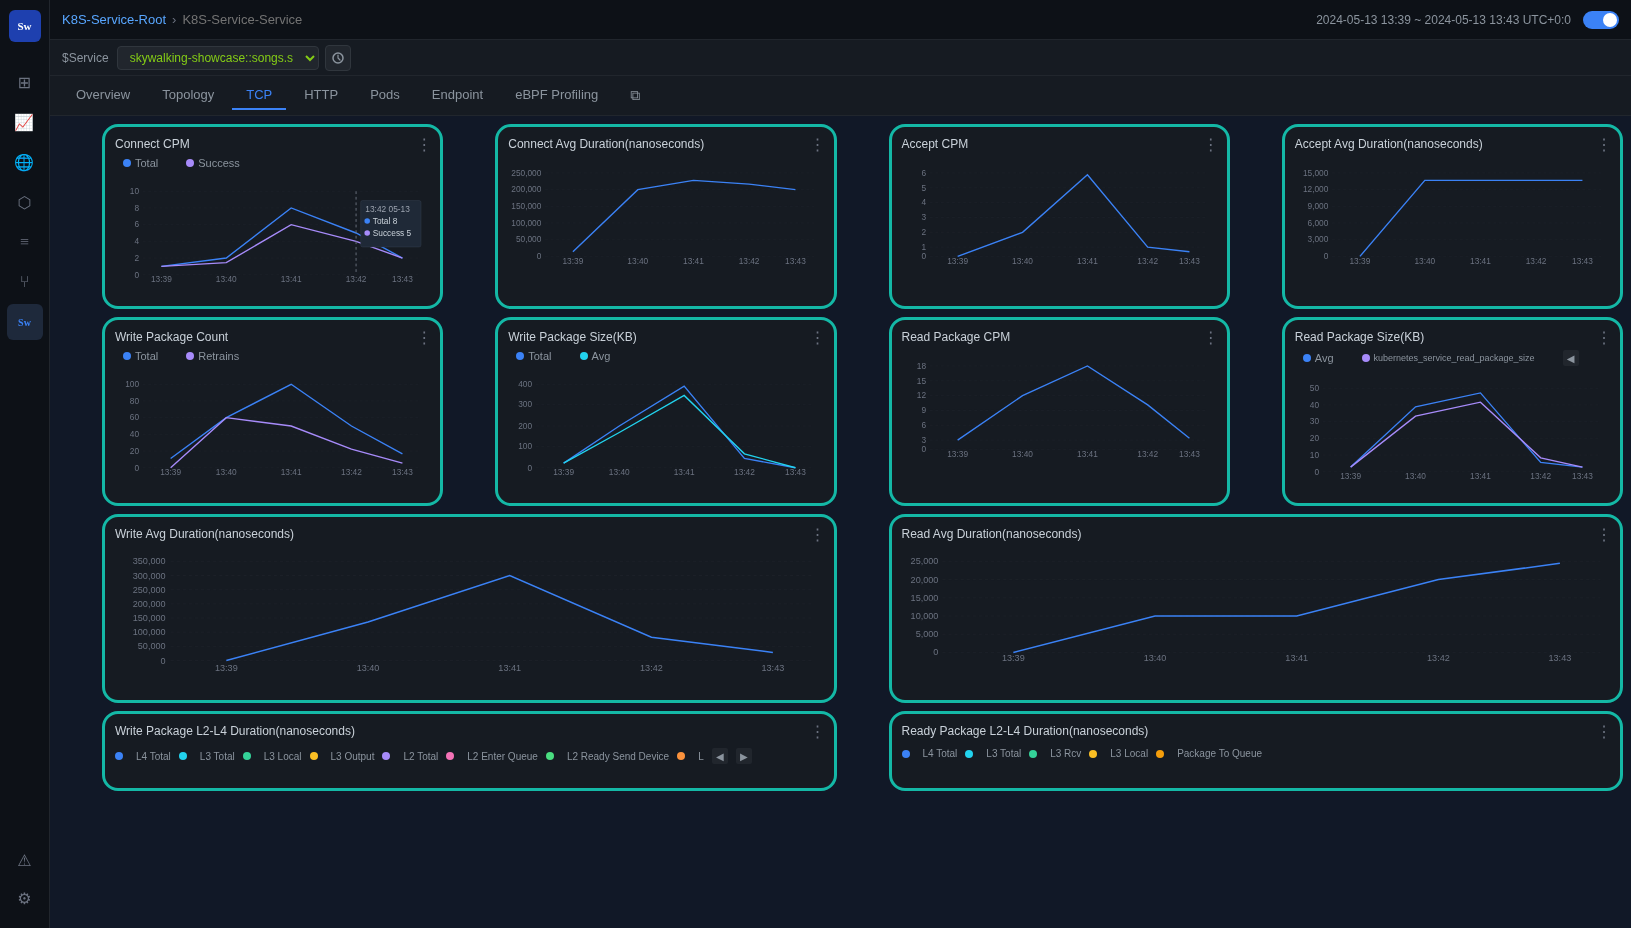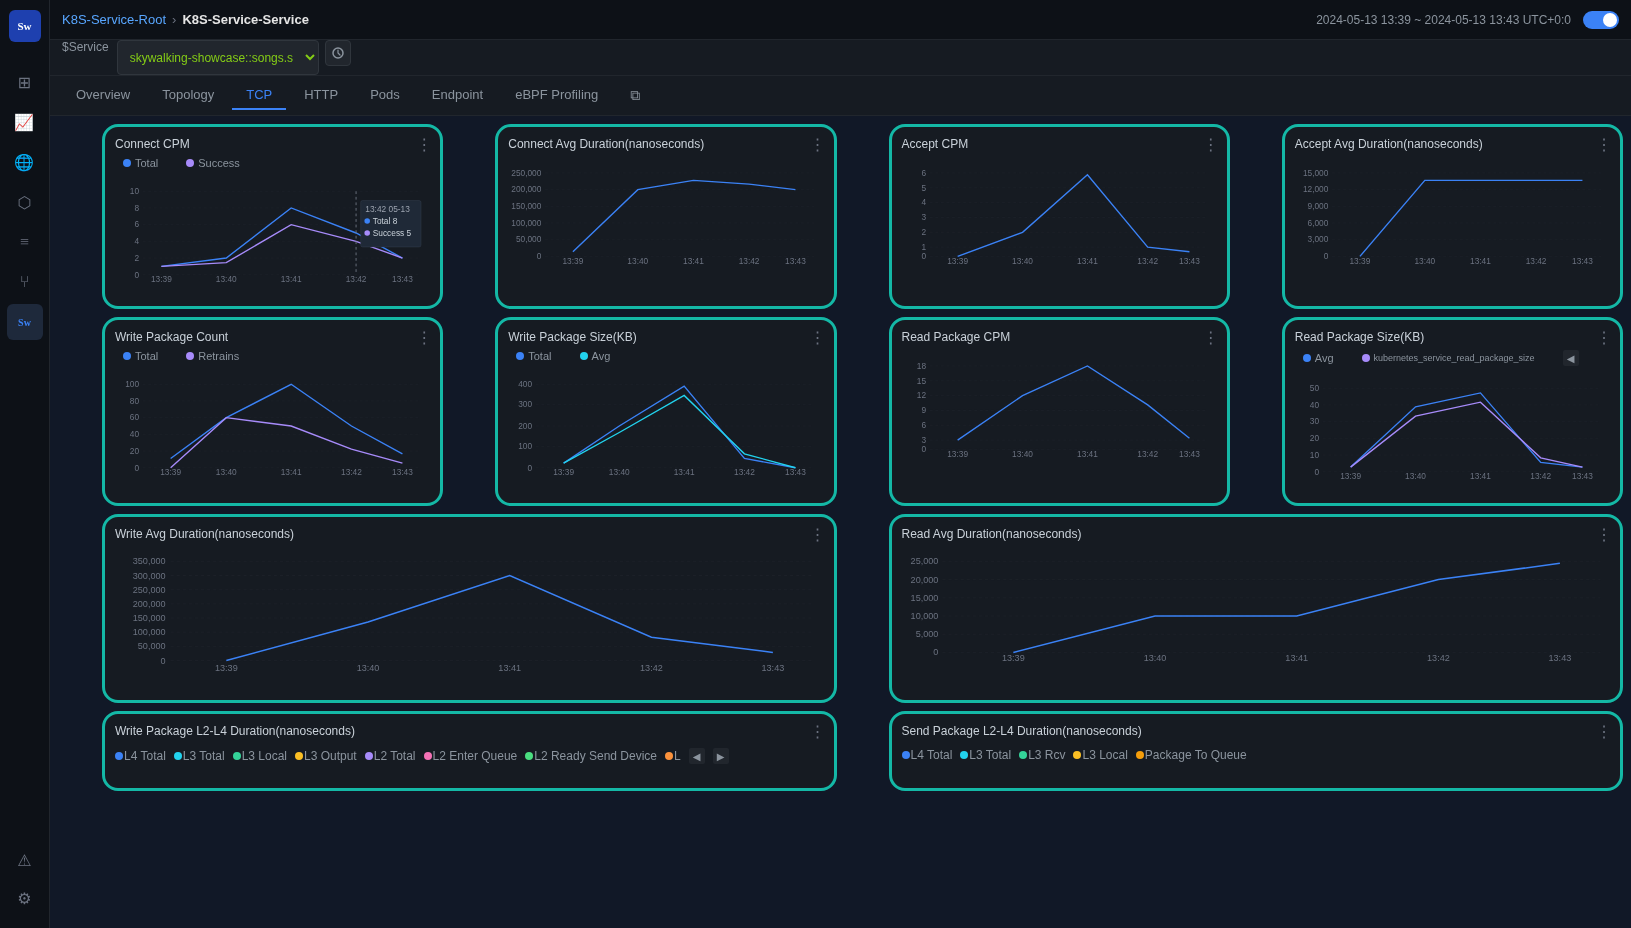--- a/index.html
+++ b/index.html
@@ -10,27 +10,27 @@
     .sidebar-logo { width: 32px; height: 32px; background: #1e40af; border-radius: 6px; display: flex; align-items: center; justify-content: center; color: #fff; font-size: 11px; font-weight: bold; margin-bottom: 20px; }
     .sidebar-item { width: 36px; height: 36px; display: flex; align-items: center; justify-content: center; border-radius: 6px; cursor: pointer; color: #6b7280; margin: 2px 0; font-size: 16px; }
     .sidebar-item.active { color: #3b82f6; background: #1e293b; }
     .sidebar-bottom { margin-top: auto; }
 
     
     .topbar { position: fixed; left: 50px; top: 0; right: 0; height: 40px; background: #0d1117; display: flex; align-items: center; padding: 0 12px; border-bottom: 1px solid #21262d; z-index: 99; }
     .breadcrumb { display: flex; align-items: center; gap: 6px; color: #8b949e; font-size: 13px; }
     .breadcrumb-link { color: #58a6ff; cursor: pointer; }
     .breadcrumb-sep { color: #6b7280; }
-    .breadcrumb-current { color: #e5e5e5; font-weight: bold; }
+    .breadcrumb-current { color: #737373; }
     .topbar-right { margin-left: auto; display: flex; align-items: center; gap: 12px; color: #8b949e; font-size: 12px; }
     .toggle-switch { width: 36px; height: 18px; background: #3b82f6; border-radius: 9px; position: relative; cursor: pointer; }
     .toggle-thumb { width: 14px; height: 14px; background: #fff; border-radius: 50%; position: absolute; top: 2px; right: 2px; }
 
     
-    .servicebar { position: fixed; left: 50px; top: 40px; right: 0; height: 36px; background: #161b22; display: flex; padding: 0 12px; border-bottom: 1px solid #21262d; z-index: 98; }
+    .servicebar { position: fixed; left: 50px; top: 40px; right: 0; height: 36px; background: #161b22; display: flex; align-items: center; padding: 0 12px; border-bottom: 1px solid #21262d; z-index: 98; }
     .service-label { color: #8b949e; font-size: 12px; margin-right: 8px; }
     .service-select { background: #21262d; border: 1px solid #30363d; color: #84cc16; font-size: 12px; padding: 3px 8px; border-radius: 4px; min-width: 200px; }
     .service-icon-btn { background: #21262d; border: 1px solid #30363d; color: #c9d1d9; width: 26px; height: 26px; border-radius: 4px; cursor: pointer; display: flex; align-items: center; justify-content: center; margin-left: 6px; }
 
     
     .content { position: fixed; left: 50px; top: 76px; right: 0; bottom: 0; overflow-y: auto; background: #111827; }
 
     
     .tabs { display: flex; align-items: center; background: #161b22; border-bottom: 1px solid #21262d; padding: 0 12px; height: 40px; gap: 4px; }
     .tab { padding: 6px 14px; cursor: pointer; color: #8b949e; font-size: 13px; border-bottom: 2px solid transparent; }
@@ -48,21 +48,21 @@
     .legend-dot { width: 8px; height: 8px; border-radius: 50%; }
     
     
     svg.chart { width: 100%; height: 120px; }
     .chart-axis-label { font-size: 9px; fill: #6b7280; }
     .chart-line { fill: none; stroke-width: 1.5; }
     .chart-grid { stroke: #21262d; stroke-dasharray: 3,3; stroke-width: 0.5; }
 
     
     .bottom-legend { display: flex; flex-wrap: nowrap; gap: 8px; padding: 4px 0; overflow: hidden; }
-    .bottom-legend-item { display: flex; align-items: center; gap: 1px; font-size: 12px; color: #8b949e; white-space: nowrap; }
+    .bottom-legend-item { display: flex; align-items: center; gap: 13px; font-size: 10px; color: #8b949e; white-space: nowrap; }
     .arrow-btn { width: 16px; height: 16px; background: #21262d; border-radius: 2px; display: flex; align-items: center; justify-content: center; cursor: pointer; font-size: 10px; color: #8b949e; }
   </style>
 </head>
 <body>
 
 <div class="sidebar">
   <div class="sidebar-logo">Sw</div>
   <div class="sidebar-item">⊞</div>
   <div class="sidebar-item">📈</div>
   <div class="sidebar-item">🌐</div>
@@ -473,21 +473,21 @@
         <div class="bottom-legend-item">
           <div class="legend-dot" style="background:#fb923c;"></div>
           <span>L</span>
         </div>
         <div class="arrow-btn">◀</div>
         <div class="arrow-btn">▶</div>
       </div>
     </div>
 
     <div class="chart-panel wide2" style="min-height:80px;">
-      <div class="chart-title">Send Package L2-L4 Duration(nanoseconds)</div>
+      <div class="chart-title">Ready Package L2-L4 Duration(nanoseconds)</div>
       <div class="chart-menu">⋮</div>
       <div class="bottom-legend">
         <div class="bottom-legend-item">
           <div class="legend-dot" style="background:#3b82f6;"></div>
           <span>L4 Total</span>
         </div>
         <div class="bottom-legend-item">
           <div class="legend-dot" style="background:#22d3ee;"></div>
           <span>L3 Total</span>
         </div>

